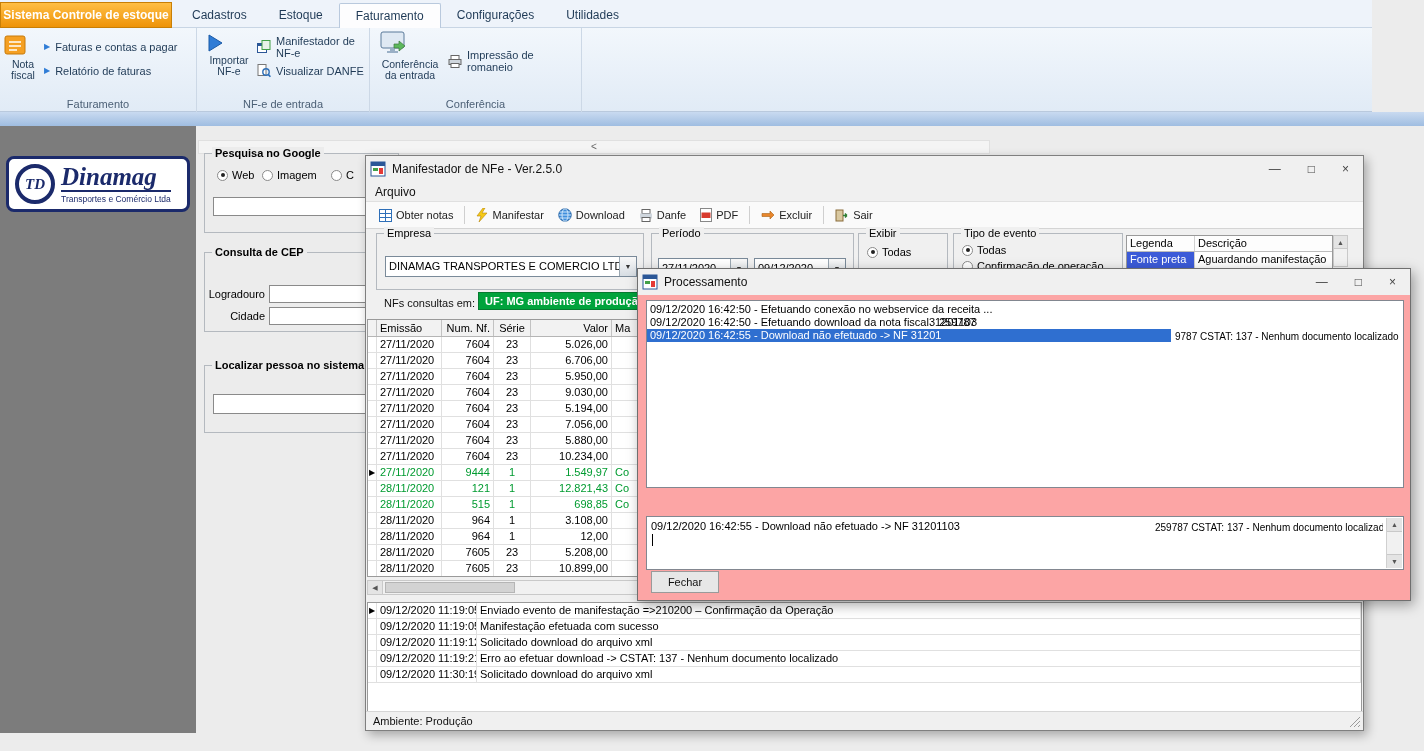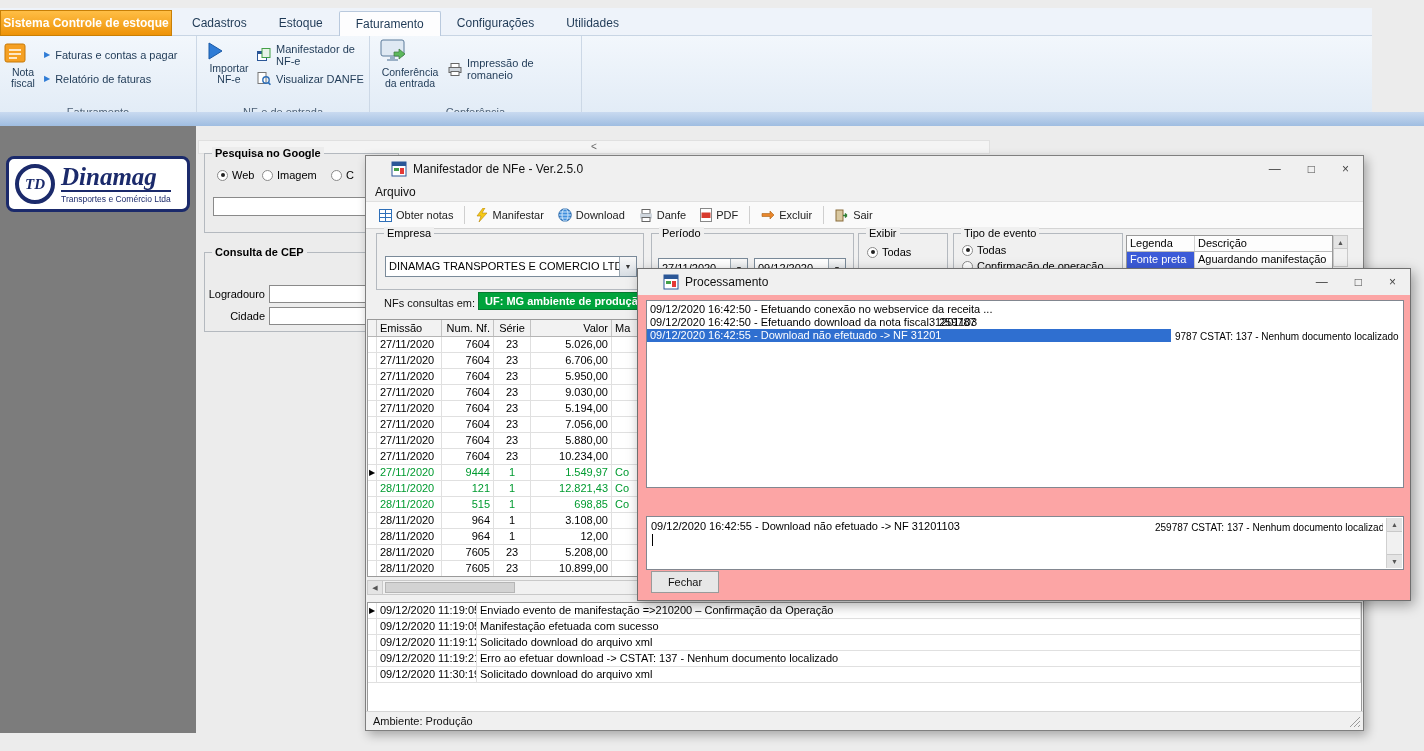--- a/index.html
+++ b/index.html
@@ -1,21 +1,21 @@
 <!DOCTYPE html>
 <html><head>
 <meta charset="utf-8">
 <style>
   * { margin:0; padding:0; box-sizing:border-box; }
   html,body { width:1424px; height:751px; }
   body { font-family:"Liberation Sans", sans-serif; background:#ECECEC; overflow:hidden; position:relative; }
   .screen { position:absolute; left:0; top:0; width:1424px; height:751px; overflow:hidden; }
 
   
-  .ribbon { position:absolute; left:0; top:8px; width:1372px; height:112px;
+  .ribbon { position:absolute; left:0; top:0; width:1372px; height:112px;
             background:linear-gradient(#f8fbfe,#e1ebf6); border-bottom:1px solid #b9c9dd; }
   .tabrow { position:absolute; left:0; top:0; width:100%; height:28px; background:#eef3fa; border-bottom:1px solid #c8d5e4; }
   .apptab { position:absolute; left:0; top:2px; width:172px; height:26px; line-height:25px; text-align:center;
             background:linear-gradient(#ffbe45,#ee9308); border:1px solid #c87f06; color:#fff; font-size:12px; font-weight:bold; }
   .tabs { position:absolute; left:176px; top:3px; display:flex; }
   .tab { height:25px; line-height:25px; padding:0 16px; font-size:12px; color:#1f3a56; }
   .tab.active { background:#fdfdfe; border:1px solid #b9c9dd; border-bottom:none; border-radius:2px 2px 0 0; }
   .rbody { position:absolute; left:0; top:28px; width:100%; height:84px; }
   .rgroup { position:absolute; top:0; height:84px; border-right:1px solid #ccd8e6; }
   .rcap { position:absolute; bottom:2px; left:0; right:0; text-align:center; font-size:11px; color:#4c6076; }
@@ -47,21 +47,21 @@
   .radio.on .dot::after { content:""; position:absolute; left:2.5px; top:2.5px; width:4px; height:4px; border-radius:50%; background:#222; }
   .tin { position:absolute; background:#fff; border:1px solid #8a8a8a; font:11px "Liberation Sans",sans-serif; padding:0 3px; }
   .flabel { position:absolute; font-size:11px; text-align:right; }
 
   
   .win { position:absolute; left:365px; top:155px; width:999px; height:576px; background:#f0f0f0;
          border:1px solid #7f7f7f; box-shadow:3px 4px 10px rgba(0,0,0,.30); z-index:10; }
   .dlg { position:absolute; left:637px; top:268px; width:774px; height:333px; background:#fca5a5;
          border:1px solid #6f6f6f; box-shadow:3px 4px 12px rgba(0,0,0,.35); z-index:20; }
   .tbar { position:absolute; left:0; top:0; right:0; height:26px; display:flex; align-items:center; gap:6px;
-          padding-left:25px; background:#f0f0f0; }
+          padding-left:4px; background:#f0f0f0; }
   .tbar .ttl { font-size:12px; color:#111; }
   .wctl { position:absolute; right:14px; top:0; height:26px; display:flex; align-items:center; gap:27px;
           font-size:12px; color:#444; }
   .wctl span { cursor:default; }
   .menubar { position:absolute; left:0; top:26px; right:0; height:20px; background:#f0f0f0; border-bottom:1px solid #e0e0e0; }
   .mitem { display:inline-block; padding:0 9px; font-size:12px; line-height:20px; color:#111; }
   .toolbar { position:absolute; left:0; top:46px; right:0; height:27px; background:#fafafa; border-bottom:1px solid #d4d4d4;
              display:flex; align-items:center; padding-left:6px; }
   .tbtn { display:flex; align-items:center; gap:4px; padding:3px 7px; font-size:11px; color:#222; }
   .tsep { width:1px; height:18px; background:#cfcfcf; margin:0 4px; }
@@ -270,20 +270,24 @@
   </div>
 
   <div class="gb" style="left:204px;top:252px;width:195px;height:80px">
     <span class="gb-cap b">Consulta de CEP</span>
     <span class="flabel" style="left:0px;top:35px;width:60px">Logradouro</span>
     <input class="tin" style="left: 64px; top: 32px; width: 120px; height: 18px;">
     <span class="flabel" style="left:0px;top:57px;width:60px">Cidade</span>
     <input class="tin" style="left: 64px; top: 54px; width: 120px; height: 18px;">
   </div>
 
+  <div class="gb" style="left:204px;top:365px;width:195px;height:68px">
+    <span class="gb-cap b">Localizar pessoa no sistema</span>
+    <input class="tin" style="left: 8px; top: 28px; width: 160px; height: 20px;">
+  </div>
 
   <div class="win">
     <div class="tbar">
       <span>
         <svg width="16" height="16">
             <rect x="1" y="1" width="14" height="14" fill="#fff" stroke="#2b5797"></rect>
             <rect x="1" y="1" width="14" height="4" fill="#2b5797"></rect>
             <rect x="3" y="7" width="5" height="3" fill="#43a047"></rect>
             <rect x="9" y="7" width="4" height="6" fill="#e53935"></rect>
           </svg>

